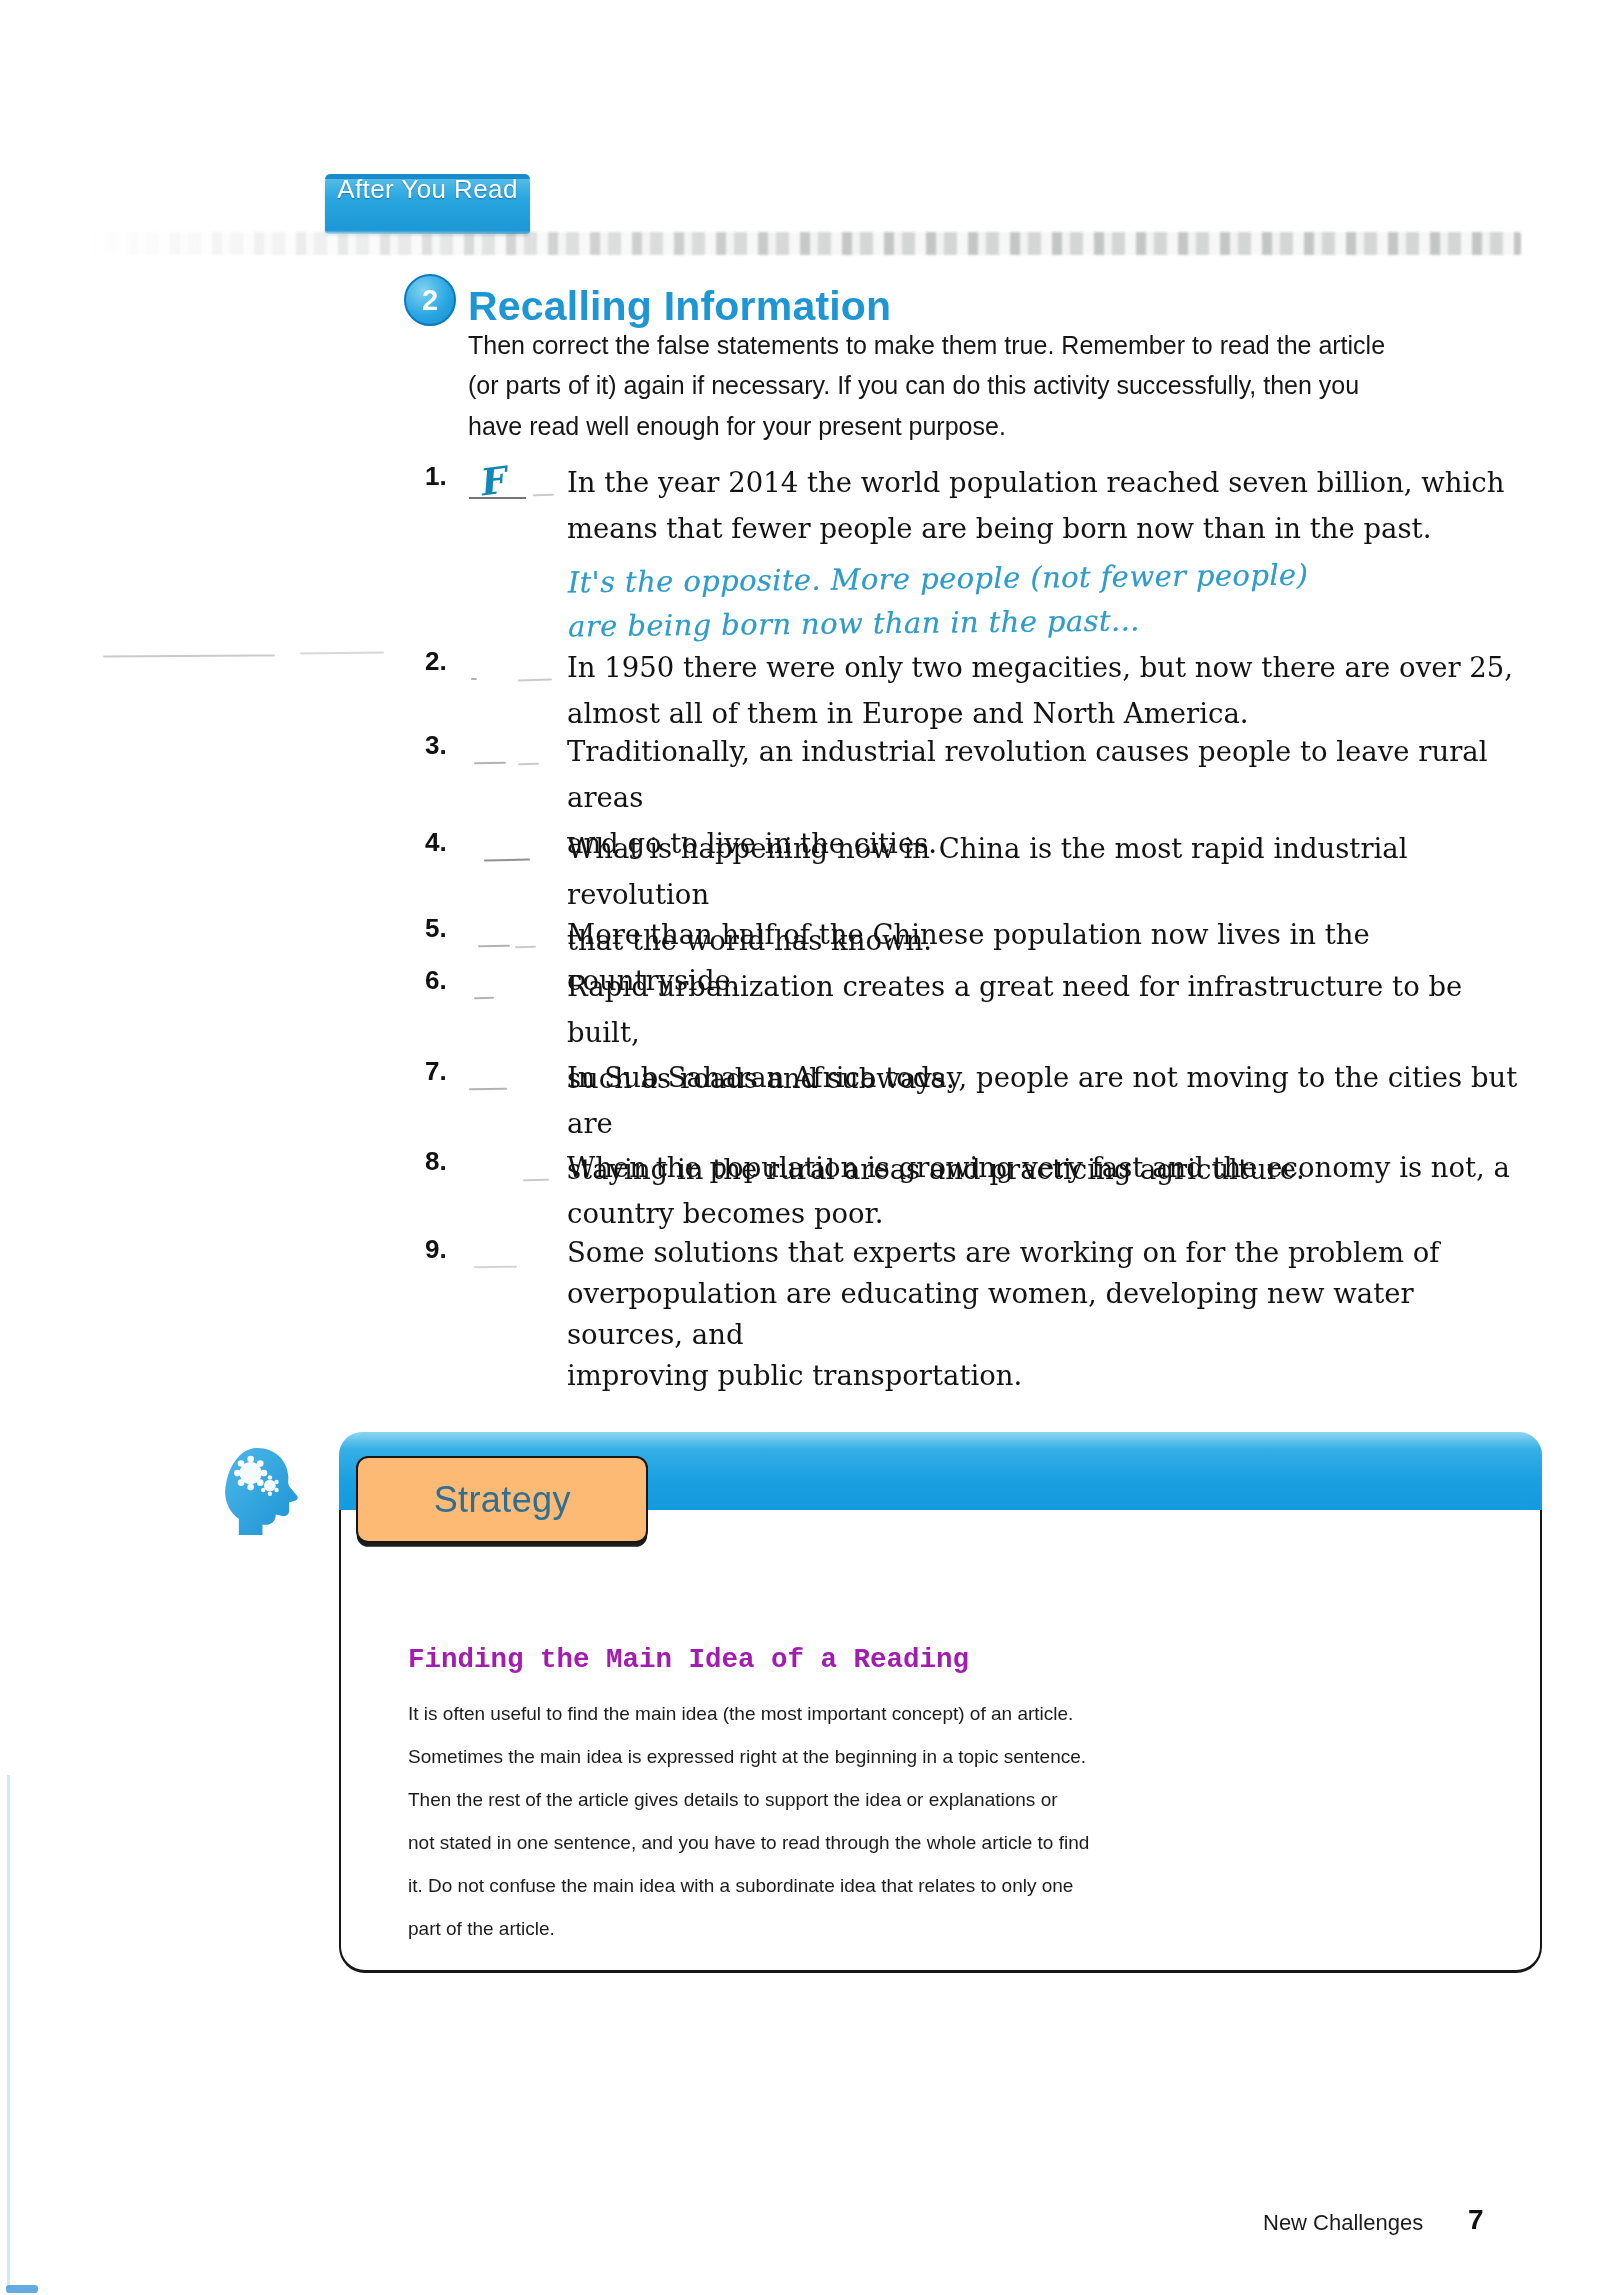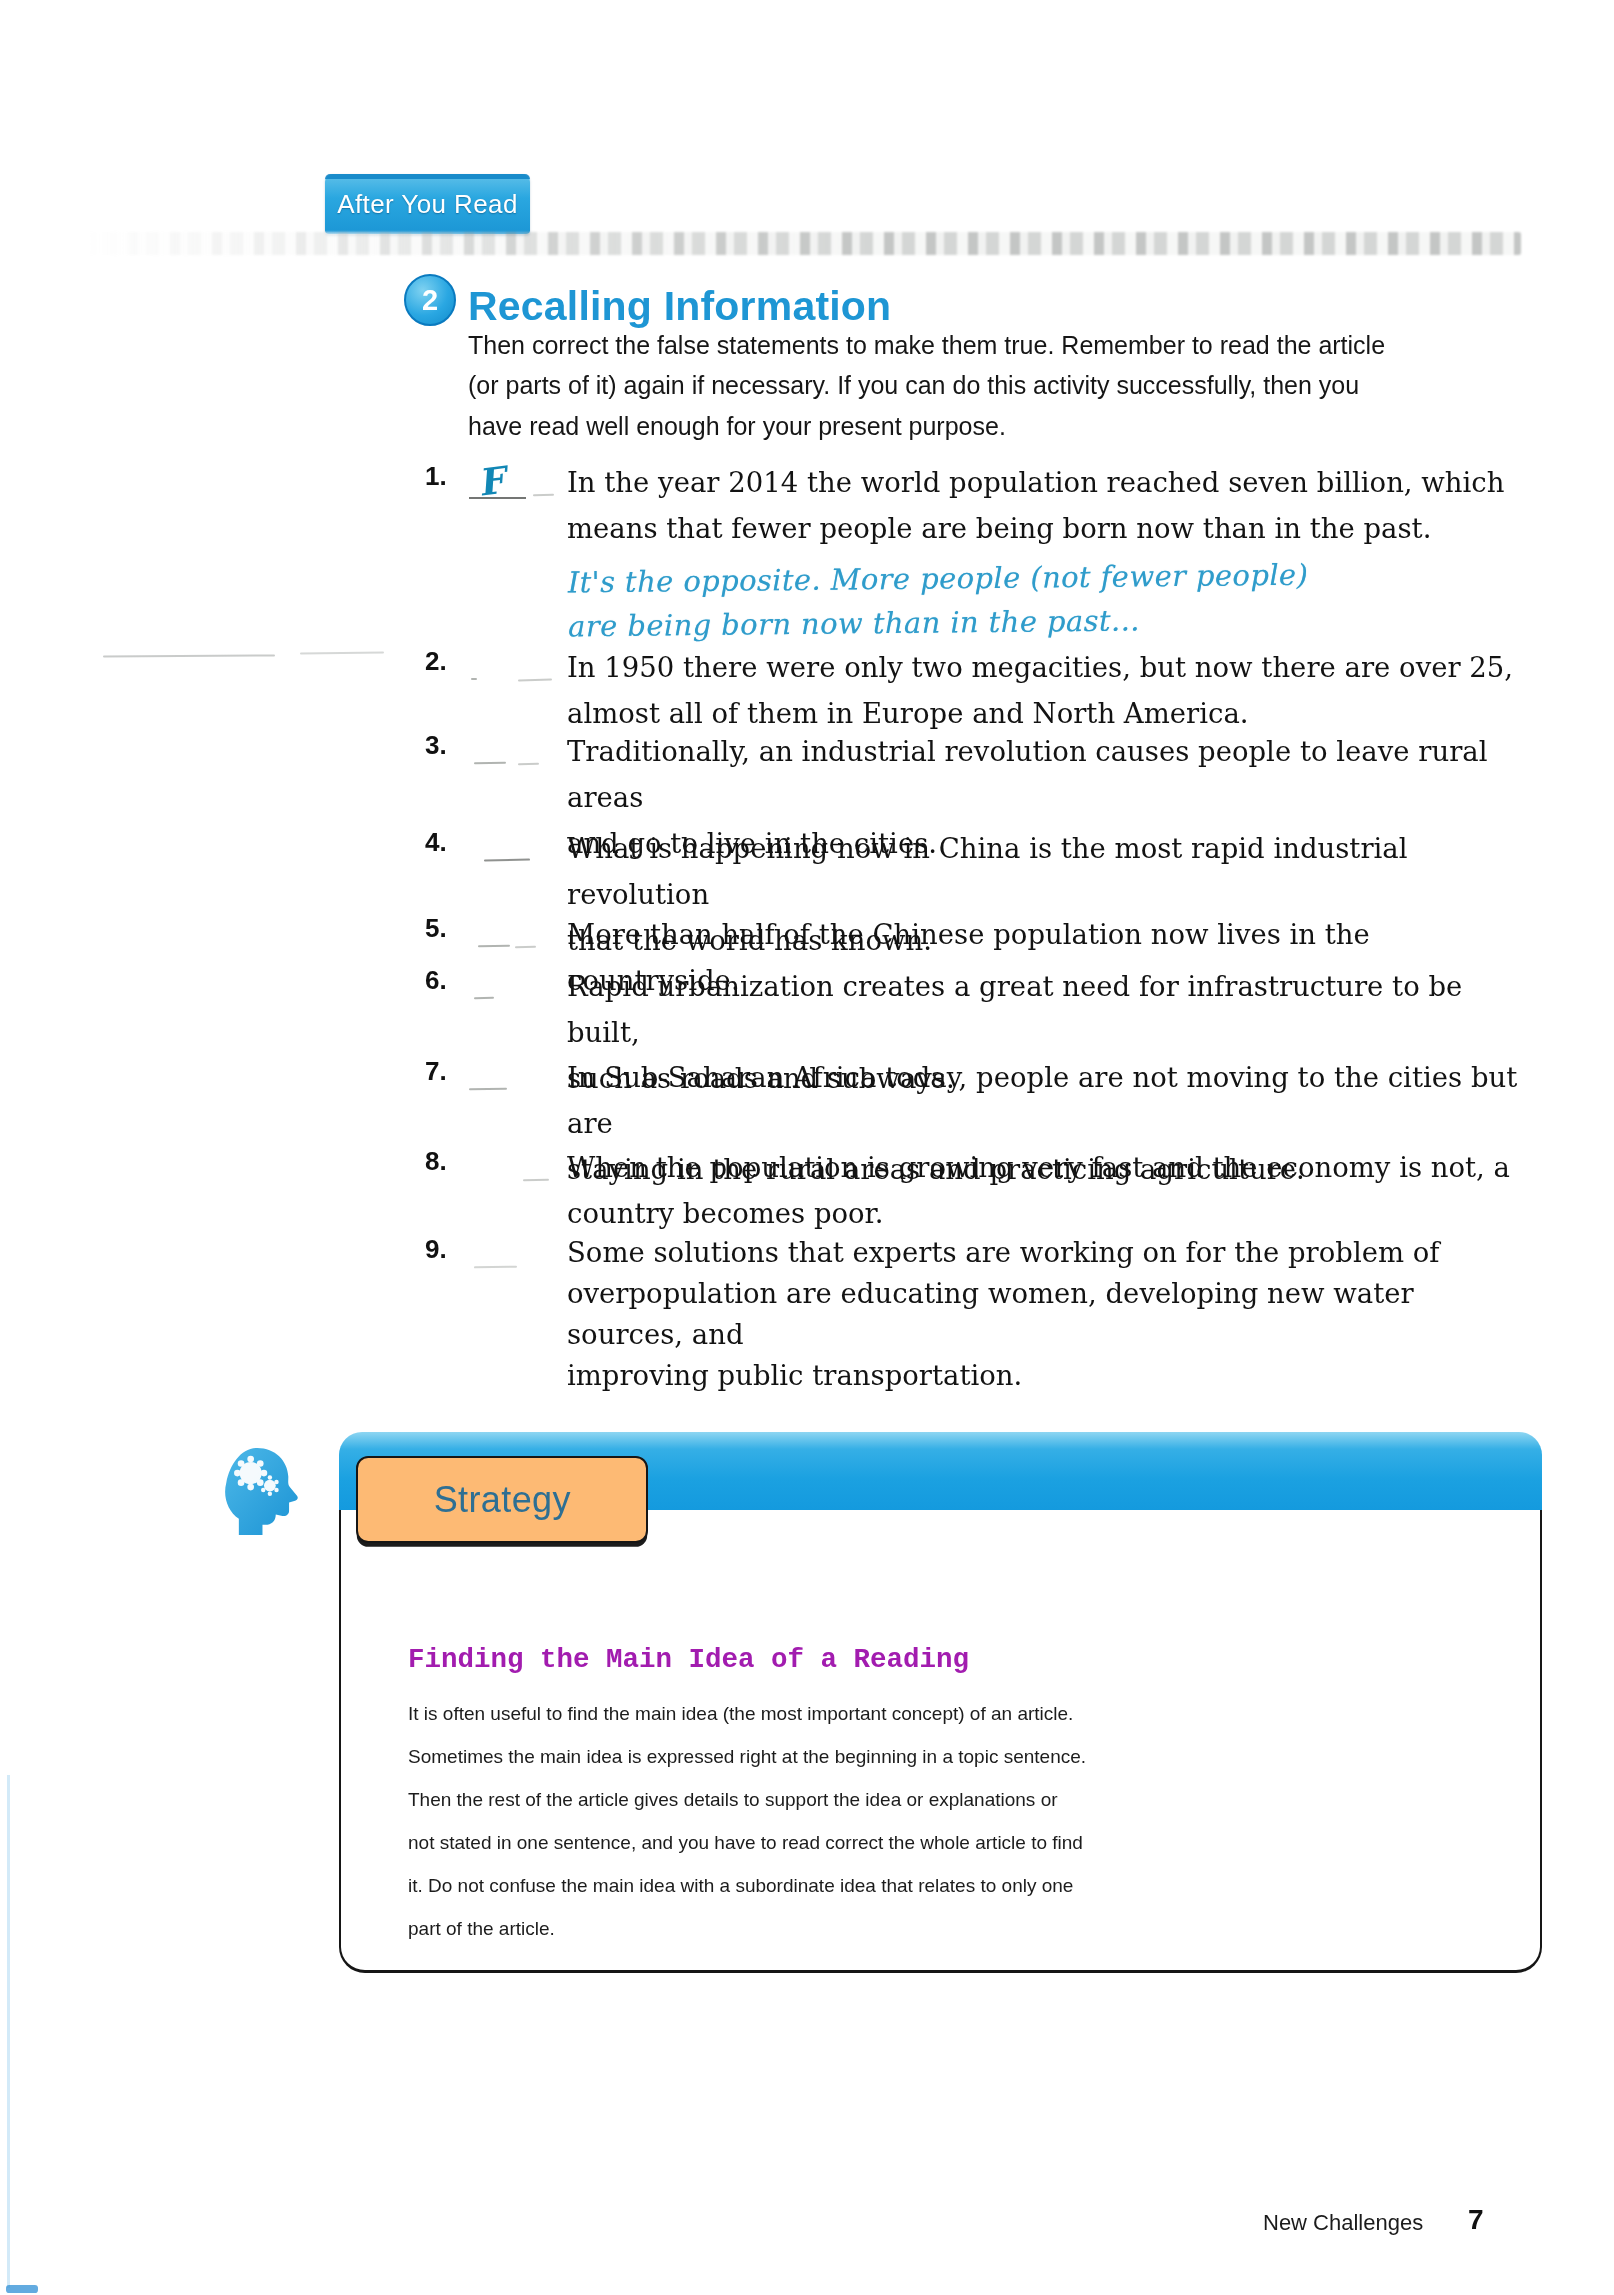--- a/index.html
+++ b/index.html
@@ -15,21 +15,21 @@
     background:#2f8fd6;border-radius:3.1px;opacity:.75;}
   .margin-smudge-a{position:absolute;left:103px;top:655px;width:172px;height:2.3px;
     background:rgba(120,126,122,.40);transform:rotate(-.4deg);border-radius:1.5px;}
   .margin-smudge-b{position:absolute;left:300px;top:652px;width:84px;height:2.3px;
     background:rgba(120,126,122,.30);transform:rotate(-.6deg);border-radius:1.5px;}
   
   .ayr-tab{
     position:absolute;left:325px;top:174px;width:205px;height:60px;
     background:linear-gradient(180deg,#5fc0e9 0%,#2aa7e0 40%,#1b96d5 100%);
     border-radius:7.7px 7.7px 3.8px 3.8px;
-    display:flex;align-items:center;justify-content:center;
+    display:flex;align-items:flex-start;justify-content:center;
     box-shadow:0 1.5px 2.3px rgba(0,70,110,.25);
   }
   .ayr-tab::before{content:"";position:absolute;left:0;top:0;width:100%;height:5.4px;
     background:#0e82c4;border-radius:7.7px 7.7px 0 0;opacity:.85;}
   .ayr-label{color:#ffffff;font-size:26px;font-weight:500;letter-spacing:0.4px;
     text-shadow:0 0.8px 1.5px rgba(0,60,100,.45);}
   
   .bleed-band{position:absolute;left:86px;top:232px;width:1435px;height:23px;filter:blur(1.2px);}
   .bleed-band .stripes{position:absolute;inset:0;
     background:repeating-linear-gradient(90deg,
@@ -269,21 +269,21 @@
   <div class="strategy-box">
     <div class="strategy-header"></div>
     <div class="strategy-tab">
       <span>Strategy</span>
     </div>
     <div class="strategy-heading">Finding the Main Idea of a Reading</div>
     <div class="strategy-para">
       <div>It is often useful to find the main idea (the most important concept) of an article.</div>
       <div>Sometimes the main idea is expressed right at the beginning in a topic sentence.</div>
       <div>Then the rest of the article gives details to support the idea or explanations or</div>
-      <div>not stated in one sentence, and you have to read correct the whole article to find</div>
+      <div>not stated in one sentence, and you have to read through the whole article to find</div>
       <div>it. Do not confuse the main idea with a subordinate idea that relates to only one</div>
       <div>part of the article.</div>
     </div>
   </div>
 
   <div class="footer-book">New Challenges</div>
   <div class="footer-page">7</div>
 
 </div>
 

